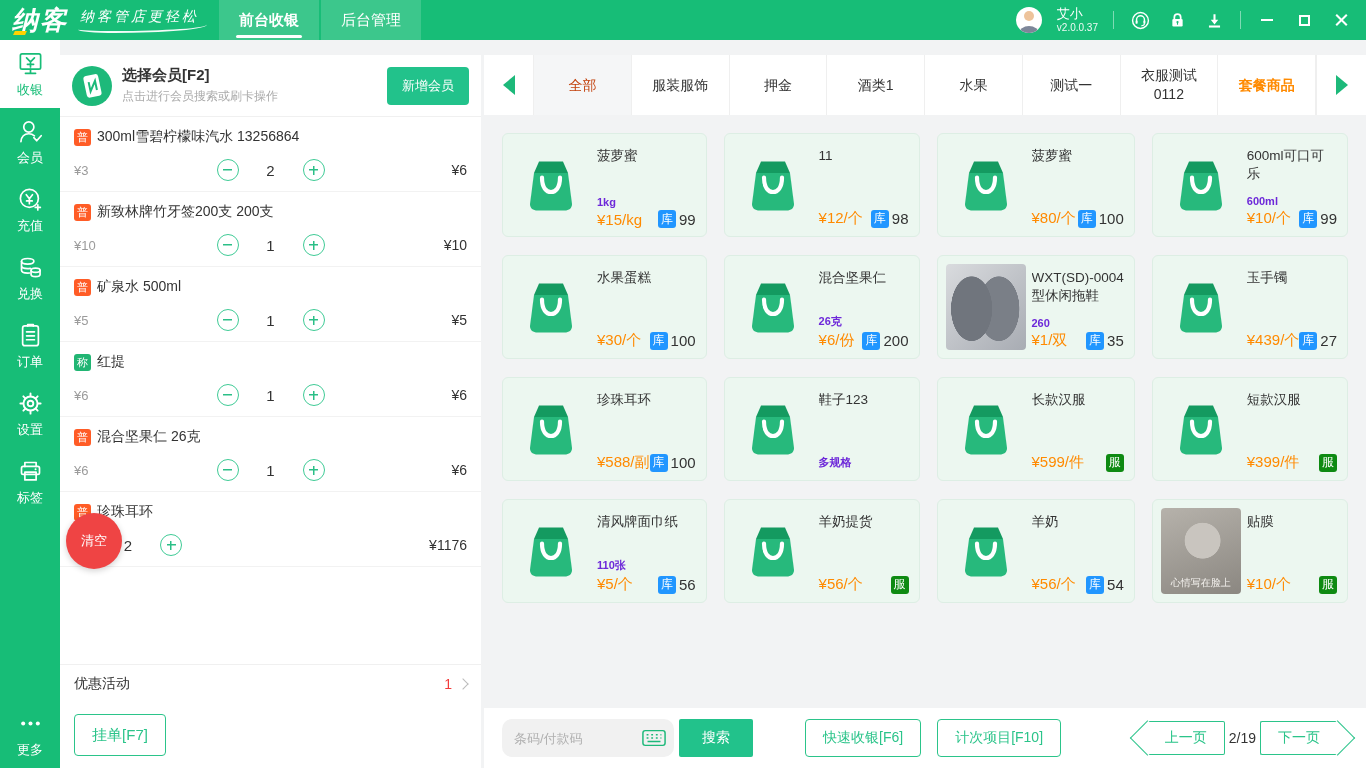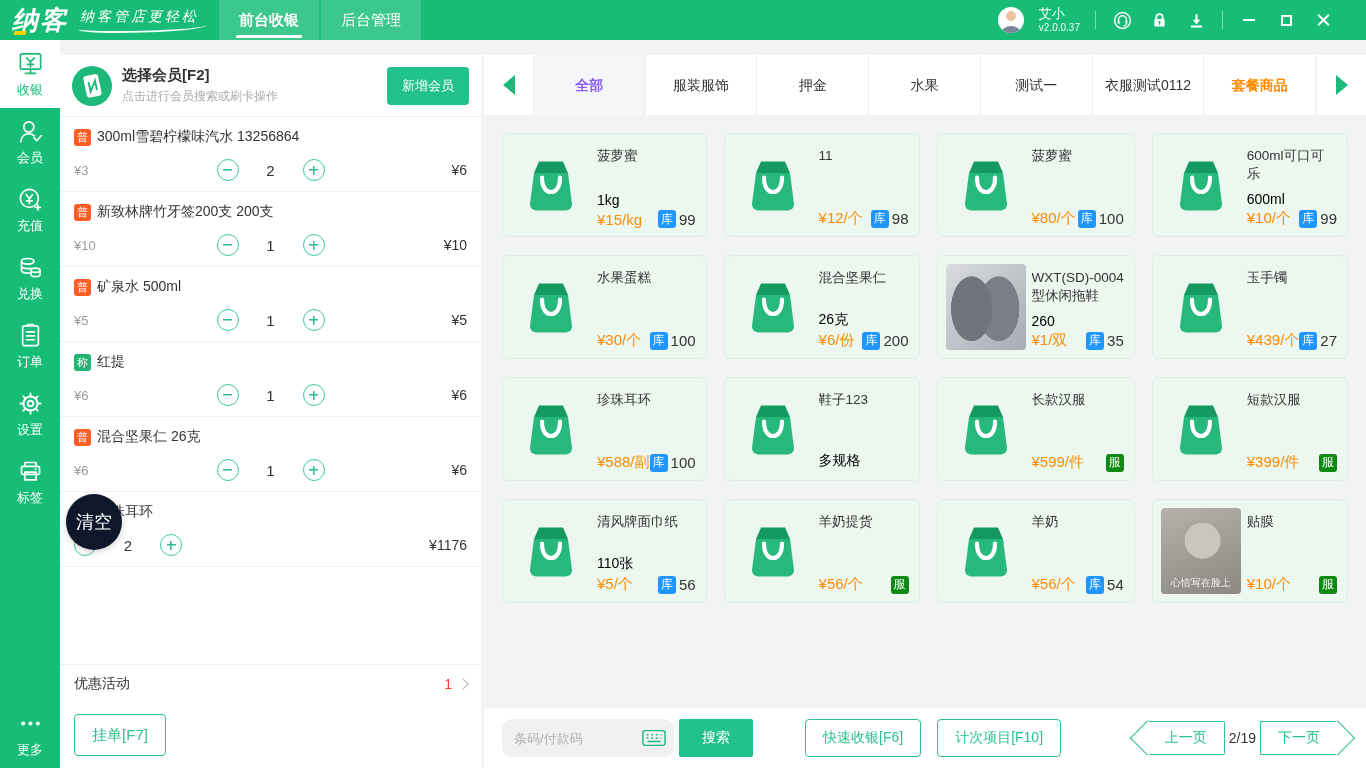--- a/index.html
+++ b/index.html
@@ -11,21 +11,21 @@
   .topbar{height:40px;background:#17bd77;display:flex;align-items:stretch;color:#fff;flex:none;}
   .logo{display:flex;align-items:center;padding:0 14px 0 12px;gap:12px;}
   .logo-main{font-size:26px;font-weight:bold;font-style:italic;letter-spacing:2px;position:relative;line-height:1;}
   .logo-main::after{content:"";position:absolute;left:2px;bottom:-2px;width:12px;height:4px;background:#ffd200;transform:skewX(-25deg);}
   .logo-slogan{font-size:14px;font-style:italic;position:relative;padding-bottom:7px;letter-spacing:3px;}
   .logo-slogan::after{content:"";position:absolute;left:-2px;right:-8px;bottom:0;height:10px;border-bottom:2px solid rgba(255,255,255,.95);border-radius:0 0 100% 40%;}
   .top-tabs{display:flex;margin-left:6px;}
   .top-tab{width:100px;display:flex;align-items:center;justify-content:center;background:rgba(255,255,255,.16);font-size:15px;margin-right:2px;position:relative;cursor:pointer;}
   .top-tab.v-active{font-weight:bold;}
   .top-tab.v-active::after{content:"";position:absolute;left:17px;right:17px;bottom:2px;height:3px;background:#fff;border-radius:2px;}
-  .top-right{margin-left:auto;display:flex;align-items:center;gap:15px;padding-right:32px;}
+  .top-right{margin-left:auto;display:flex;align-items:center;gap:15px;padding-right:14px;}
   .avatar{width:26px;height:26px;border-radius:50%;background:#fff;position:relative;overflow:hidden;flex:none;}
   .avatar::before{content:"";position:absolute;left:8px;top:4px;width:10px;height:10px;border-radius:50%;background:#edc39b;}
   .avatar::after{content:"";position:absolute;left:3px;bottom:-9px;width:20px;height:16px;border-radius:50%;background:#7d8699;}
   .user-meta{line-height:1.15;}
   .user-name{font-size:13px;display:block;}
   .user-version{font-size:10px;opacity:.92;display:block;}
   .v-sep{width:1px;height:18px;background:rgba(255,255,255,.45);}
   .top-icon{width:22px;height:22px;display:flex;align-items:center;justify-content:center;cursor:pointer;background:none;border:none;padding:0;}
   .top-icon svg{width:19px;height:19px;display:block;}
   .win-btn{width:22px;height:22px;display:flex;align-items:center;justify-content:center;cursor:pointer;background:none;border:none;padding:0;}
@@ -61,21 +61,21 @@
   .v-cheng{background:#21b573;}
   .ci-name{font-size:14px;color:#333;white-space:nowrap;overflow:hidden;}
   .ci-ctrl-row{display:flex;align-items:center;margin-top:13px;}
   .ci-unit{flex:1;font-size:13px;color:#9b9b9b;}
   .ci-stepper{display:flex;align-items:center;gap:24px;}
   .ci-minus,.ci-plus{width:22px;height:22px;border-radius:50%;border:1px solid #3fcb96;background-color:#fff;cursor:pointer;background-repeat:no-repeat;background-position:center;}
   .ci-minus{background-image:linear-gradient(#2bbf87,#2bbf87);background-size:9px 1.5px;}
   .ci-plus{background-image:linear-gradient(#2bbf87,#2bbf87),linear-gradient(#2bbf87,#2bbf87);background-size:9px 1.5px,1.5px 9px;}
   .ci-qty{font-size:15px;color:#333;min-width:16px;text-align:center;}
   .ci-total{flex:1;text-align:right;font-size:14px;color:#333;}
-  .clear-btn{position:absolute;left:6px;top:439px;width:56px;height:56px;border-radius:50%;background:#0f172a;color:#fff;border:none;font-size:18px;cursor:pointer;box-shadow:0 2px 6px rgba(0,0,0,.18);z-index:5;}
+  .clear-btn{position:absolute;left:6px;top:458px;width:56px;height:56px;border-radius:50%;background:#ef4444;color:#fff;border:none;font-size:13px;cursor:pointer;box-shadow:0 2px 6px rgba(0,0,0,.18);z-index:5;}
   .promo-row{height:38px;border-top:1px solid #f0f0f0;display:flex;align-items:center;padding:0 14px;font-size:14px;color:#333;cursor:pointer;flex:none;}
   .promo-right{margin-left:auto;display:flex;align-items:center;gap:7px;}
   .promo-count{color:#f23b3b;font-size:14px;}
   .chev{width:8px;height:8px;border-right:1.5px solid #bbb;border-top:1.5px solid #bbb;transform:rotate(45deg);display:block;}
   .summary{padding:11px 14px;display:grid;grid-template-columns:1fr 1fr;row-gap:12px;font-size:13px;color:#333;border-top:1px solid #f0f0f0;border-bottom:1px solid #f0f0f0;flex:none;}
   .sum-cell{display:flex;align-items:center;gap:6px;}
   .sum-right{justify-content:flex-end;}
   .sum-discount{color:#f23b3b;font-weight:bold;}
   .sum-total{font-weight:bold;font-size:15px;color:#111;}
   .cart-footer{padding:12px 14px;display:flex;gap:14px;flex:none;}
@@ -85,34 +85,34 @@
   
   .right-panel{flex:1;display:flex;flex-direction:column;min-width:0;}
   .cat-bar{height:60px;background:#fff;display:flex;align-items:stretch;flex:none;}
   .cat-arrow{width:50px;border:none;background:#fff;display:flex;align-items:center;justify-content:center;cursor:pointer;border-right:1px solid #efefef;flex:none;}
   .cat-arrow.right{border-right:none;border-left:1px solid #efefef;}
   .tri{width:0;height:0;border-style:solid;display:block;}
   .tri-left{border-width:10px 12px 10px 0;border-color:transparent #1db97a transparent transparent;}
   .tri-right{border-width:10px 0 10px 12px;border-color:transparent transparent transparent #1db97a;}
   .cat-tabs{flex:1;display:flex;min-width:0;}
   .cat-tab{flex:1;display:flex;align-items:center;justify-content:center;text-align:center;font-size:14px;color:#333;border-right:1px solid #efefef;cursor:pointer;padding:0 6px;line-height:1.35;}
-  .cat-tab.v-active{background:#f5f6f7;color:#8b5cf6;font-weight:bold;}
+  .cat-tab.v-active{background:#f5f6f7;color:#c2410c;font-weight:normal;}
   .cat-tab.v-highlight{color:#ff8a00;font-weight:bold;}
   .product-grid{flex:1;padding:18px;display:grid;grid-template-columns:repeat(4,1fr);grid-auto-rows:104px;gap:18px 17px;overflow:hidden;align-content:start;}
   .product-card{background:#ecf7f0;border:1px solid #ddeee4;border-radius:6px;display:flex;padding:8px 10px 8px 8px;cursor:pointer;gap:6px;}
   .pc-media{width:80px;display:flex;align-items:center;justify-content:center;flex:none;}
   .bag{width:64px;height:64px;display:block;}
   .photo{width:80px;height:86px;border-radius:4px;position:relative;overflow:hidden;display:block;}
   .photo.slippers{background:radial-gradient(ellipse 26% 38% at 32% 52%, #70757d 0 98%, transparent 100%),radial-gradient(ellipse 26% 38% at 66% 52%, #7a7f87 0 98%, transparent 100%),linear-gradient(135deg,#d9dbde,#a8acb3);}
   .photo.cat{background:radial-gradient(circle at 52% 38%, #c9c5bf 0 26%, transparent 27%),linear-gradient(160deg,#b6b2ab,#8b8781);}
   .caption{position:absolute;bottom:4px;left:0;right:0;text-align:center;font-size:10px;color:#f5f3ef;}
   .pc-info{flex:1;display:flex;flex-direction:column;min-width:0;padding-top:5px;}
   .pc-name{font-size:13.5px;color:#333;line-height:1.35;max-height:38px;overflow:hidden;}
   .pc-lower{margin-top:auto;}
-  .pc-spec{font-size:14px;color:#000000;margin-bottom:2px;}
+  .pc-spec{font-size:11px;color:#6d28d9;margin-bottom:2px;font-weight:bold;}
   .pc-bottom{display:flex;align-items:center;}
   .pc-price{color:#ff8a00;font-size:15px;white-space:nowrap;}
   .pc-stock{margin-left:auto;display:flex;align-items:center;gap:3px;}
   .stock-badge{width:18px;height:18px;border-radius:3px;color:#fff;font-size:12px;display:flex;align-items:center;justify-content:center;font-style:normal;flex:none;}
   .v-ku{background:#2196ff;}
   .v-fu{background:#0e8a12;}
   .stock-num{font-size:15px;color:#333;font-weight:normal;}
 
   
   .bottom-bar{height:60px;background:#fff;display:flex;align-items:center;padding:0 16px 0 18px;flex:none;}
@@ -411,20 +411,23 @@
               </div>
 
               <div class="cat-tab">
                 <span>服装服饰</span>
               </div>
 
               <div class="cat-tab">
                 <span>押金</span>
               </div>
 
+              <div class="cat-tab">
+                <span>酒类1</span>
+              </div>
 
               <div class="cat-tab">
                 <span>水果</span>
               </div>
 
               <div class="cat-tab">
                 <span>测试一</span>
               </div>
 
               <div class="cat-tab">

